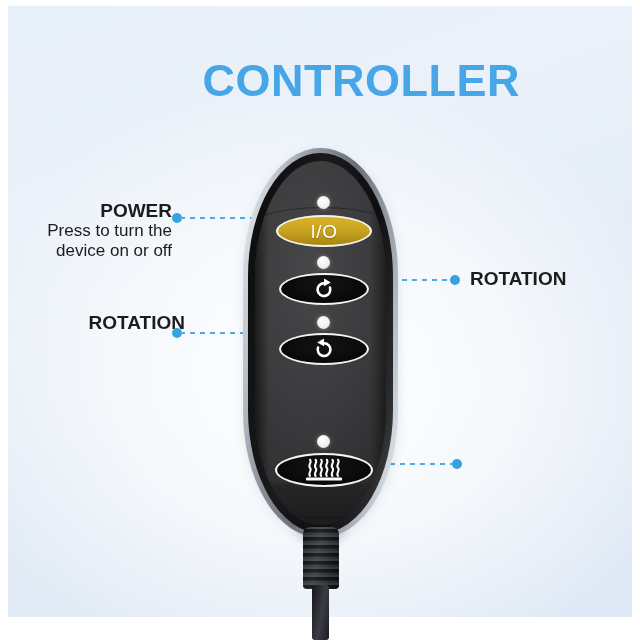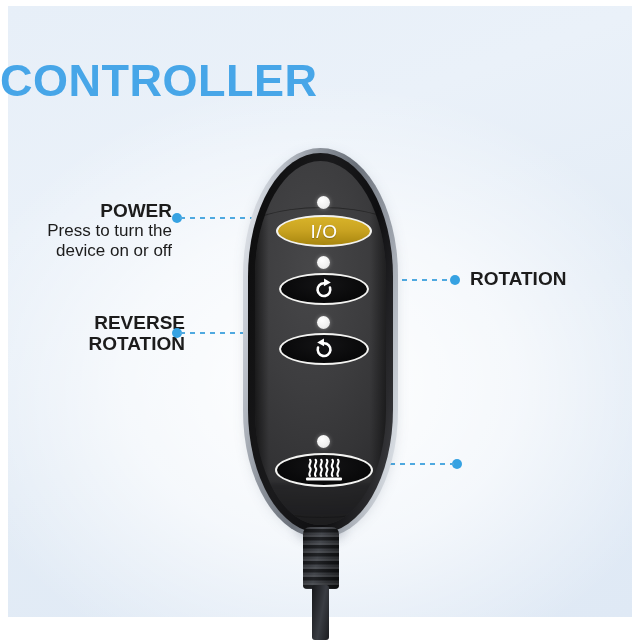--- a/index.html
+++ b/index.html
@@ -22,21 +22,21 @@
     width:624px;height:611px;
     background:
       radial-gradient(ellipse 520px 420px at 50% 62%, #ffffff 0%, rgba(255,255,255,0.65) 38%, rgba(255,255,255,0) 72%),
       linear-gradient(160deg,#e7eff8 0%,#eaf1f9 28%,#e3ecf6 58%,#dfe9f5 100%);
   }
 
   
   .title{
     position:absolute;
     left:0;top:58px;width:520px;
-    text-align:left;
+    text-align:right;
     font-size:45px;
     font-weight:bold;
     letter-spacing:0.5px;
     color:#47a6e8;
     line-height:1;
     user-select:none;
   }
 
   
   .label-block{position:absolute;user-select:none;}
@@ -233,21 +233,20 @@
 
   <div class="title">CONTROLLER</div>
 
   <div class="label-block lt" id="lbl-power">
     <div class="hd">POWER</div>
     <div class="sub">Press to turn the</div>
     <div class="sub">device on or off</div>
   </div>
 
   <div class="label-block lt" id="lbl-reverse">
-    <div class="hd">REVERSE</div>
     <div class="hd">ROTATION</div>
   </div>
 
   <div class="label-block rt" id="lbl-rotation">
     <div class="hd">ROTATION</div>
   </div>
 
 
   <div class="leader" id="ld-power">
     <div class="dot"></div>

